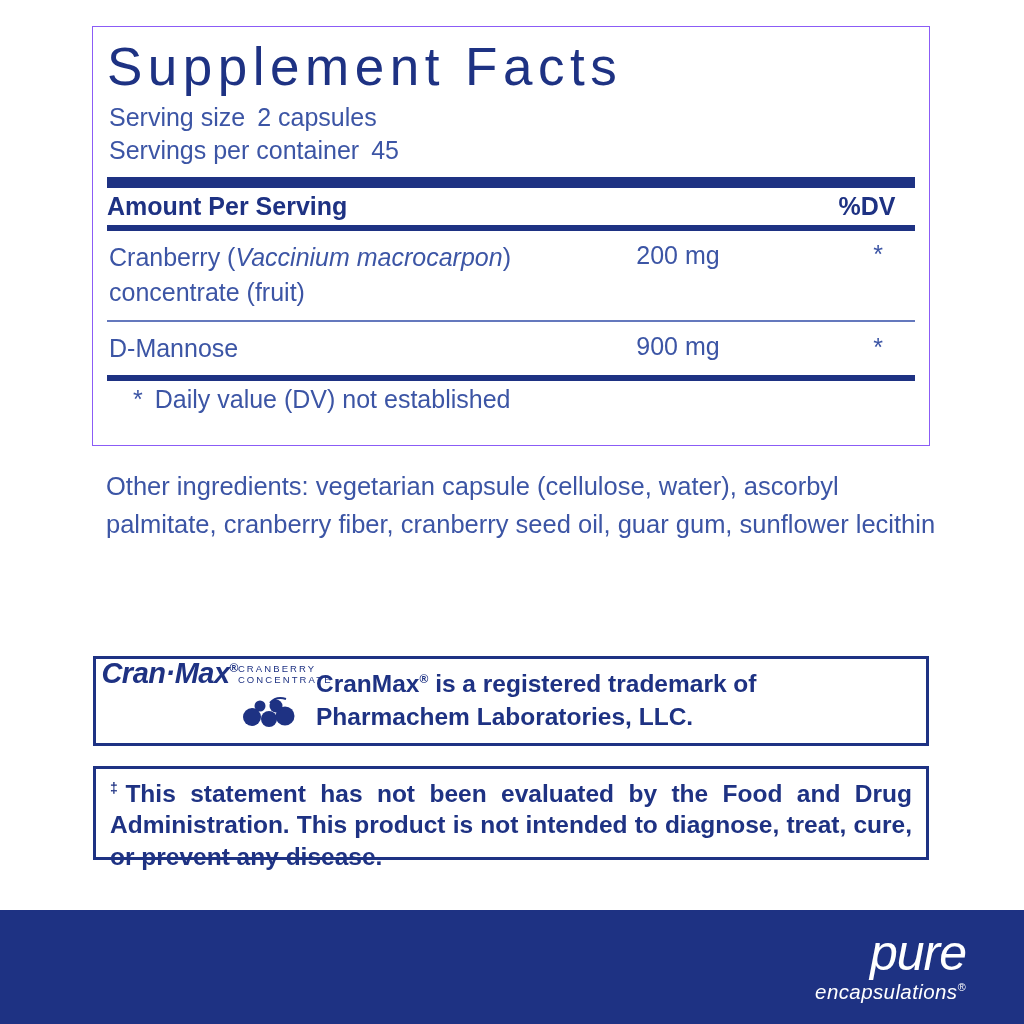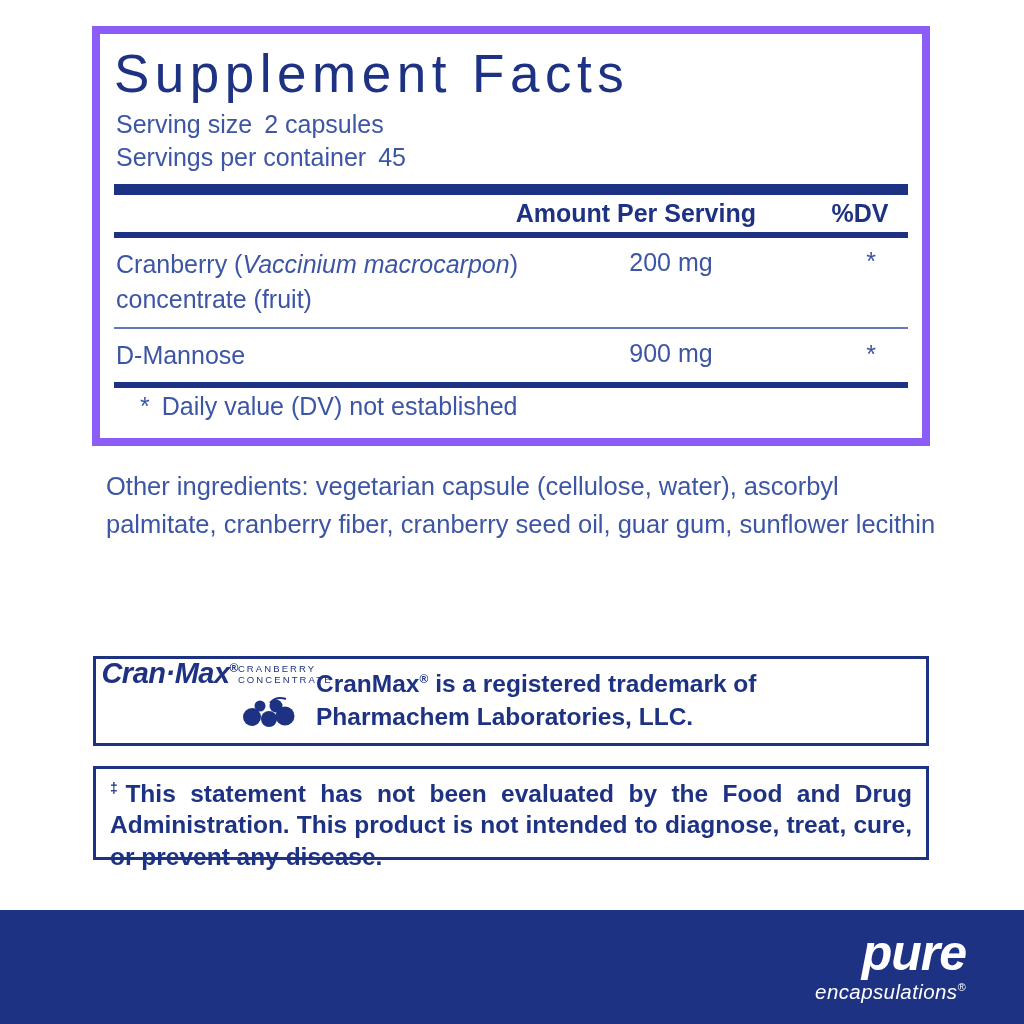--- a/index.html
+++ b/index.html
@@ -10,21 +10,21 @@
     color: #1e3283;
     overflow: hidden;
   }
   .page { position: relative; width: 1024px; height: 1024px; background:#fff; }
 
   
   .facts-panel {
     position: absolute;
     left: 92px; top: 26px;
     width: 838px; height: 420px;
-    border: 8px solid #8b5cf6;
+    border: 1px solid #8b5cf6;
     background: #fff;
   }
   .facts-title {
     font-size: 53px;
     font-weight: 400;
     letter-spacing: 5.5px;
     color: #1e3283;
     padding: 12px 0 0 14px;
     line-height: 1.05;
     white-space: nowrap;
@@ -49,21 +49,21 @@
   .rule-thin {
     height: 2px; background: #6478bd;
     margin: 0 14px;
   }
 
   .hdr-row {
     display: flex; align-items: flex-end;
     padding: 4px 14px 4px 14px;
   }
   .hdr-amount {
-    flex: 1; text-align: right;
+    flex: 1; 
     font-size: 25px; font-weight: 700;
     color: #1e3283;
     padding-right: 56px;
   }
   .hdr-dv {
     width: 96px; text-align: center;
     font-size: 25px; font-weight: 700;
     color: #1e3283;
   }
 
@@ -185,21 +185,21 @@
     background: #1e3283;
   }
   .brand-lock {
     position: absolute;
     right: 58px; top: 18px;
     text-align: right;
     color: #fff;
   }
   .brand-pure {
     font-size: 50px;
-    font-weight: 700;
+    font-weight: 400;
     font-style: italic;
     letter-spacing: -1px;
     line-height: 1;
   }
   .brand-enc {
     font-size: 20.5px;
     font-style: italic;
     letter-spacing: 0.4px;
     margin-top: 4px;
     line-height: 1;

